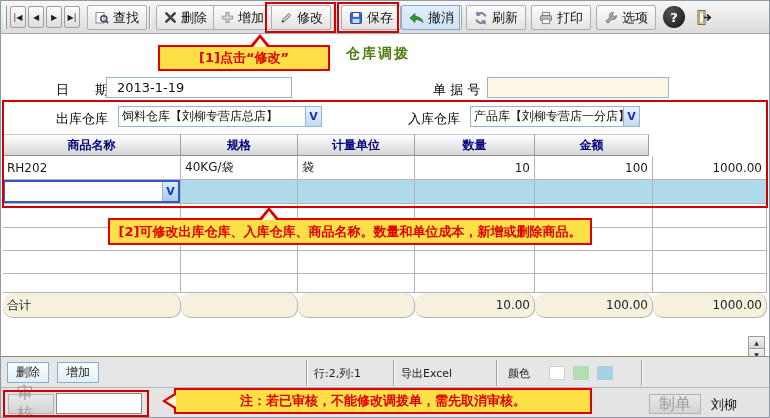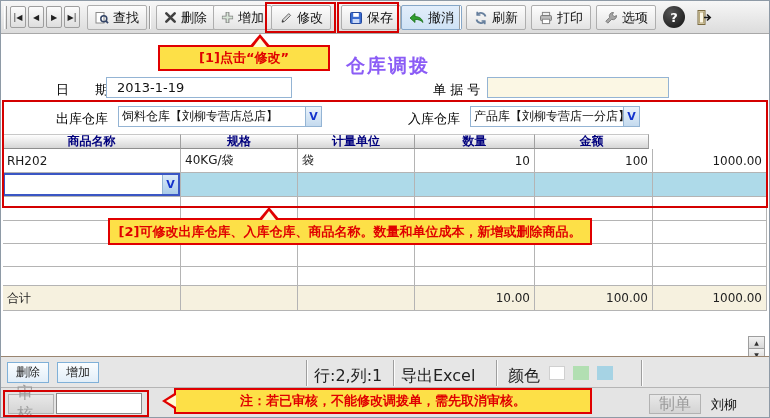--- a/index.html
+++ b/index.html
@@ -38,22 +38,22 @@
     border-bottom:13px solid #e00000; }
   .pt-up::after { content:""; position:absolute; left:-7px; top:4px; width:0; height:0;
     border-left:7px solid transparent; border-right:7px solid transparent;
     border-bottom:9px solid #fffcd6; }
   .pt-left { position:absolute; left:-14px; top:50%; margin-top:-9px; width:0; height:0;
     border-top:9px solid transparent; border-bottom:9px solid transparent;
     border-right:14px solid #e00000; }
   .pt-left::after { content:""; position:absolute; left:4px; top:-6px; width:0; height:0;
     border-top:6px solid transparent; border-bottom:6px solid transparent;
     border-right:10px solid #fffcd6; }
-  .doc-title { position:absolute; left:345px; top:52px; font-size:19px; font-weight:bold;
-    color:#8b5cf6; letter-spacing:2px; }
+  .doc-title { position:absolute; left:345px; top:44px; font-size:14px; font-weight:bold;
+    color:#4d7c0f; letter-spacing:2px; }
   
   .flabel { position:absolute; font-size:13px; color:#000; white-space:pre; }
   .finput { position:absolute; height:21px; border:1px solid #94b4d4; font-size:13px;
     padding:0 10px; color:#111; font-family:inherit; }
   .combo { position:absolute; height:21px; background:#fff; border:1px solid #94b4d4;
     display:flex; align-items:center; font-size:12px; color:#111; cursor:pointer; }
   .combo .txt { flex:1; padding:0 3px; white-space:nowrap; overflow:hidden; }
   .vbtn { width:16px; align-self:stretch; background:linear-gradient(#eaf3fc,#c4daee);
     border-left:1px solid #94b4d4; color:#1433cc; font-weight:bold; font-size:11px;
     display:flex; align-items:center; justify-content:center; }
@@ -67,34 +67,34 @@
     justify-content:center; border-right:1px solid #a0a0a0; border-bottom:1px solid #8e8e8e;
     border-top:1px solid #c8c8c8; cursor:pointer; }
   .num { justify-content:flex-end; }
   .sel .gcell { background:#aedae9; }
   .c0{width:178px;} .c1{width:117px;} .c2{width:117px;} .c3{width:120px;} .c4{width:118px;} .c5{width:114px;}
   .combocell { position:relative; padding:0; }
   .cellcombo { position:absolute; inset:0; background:#fff; border:2px solid #3a56c4;
     display:flex; align-items:center; cursor:pointer; }
   .cellcombo .sp { flex:1; }
   .cellcombo .vbtn { background:linear-gradient(#dcebf8,#aacbe8); }
-  .trow .gcell { background:#f6f1df; color:#222; }
+  .trow .gcell { background:#f6f1df; color:#222;border-radius:10px; }
   
   .sbtn { position:absolute; left:747px; width:17px; height:13px; background:linear-gradient(#f2f2f2,#d8d8d8);
     border:1px solid #9e9e9e; font-size:6px; color:#333; display:flex; align-items:center;
     justify-content:center; cursor:pointer; }
   
   .statusbar { position:absolute; left:0; top:355px; width:770px; height:32px; background:#e6e6e6;
     border-top:1px solid #9a8570; border-bottom:1px solid #b5b5b5; }
   .ssep { position:absolute; top:3px; width:2px; height:26px; border-left:1px solid #9e9e9e;
     border-right:1px solid #fcfcfc; }
   .sbbtn { position:absolute; top:5px; height:21px; padding:0 8px; font-size:12px; color:#222;
     background:linear-gradient(#fafdff,#e2eef8); border:1px solid #7fb0d8; cursor:pointer;
     display:flex; align-items:center; }
-  .stext { position:absolute; top:9px; font-size:16px; color:#222; white-space:nowrap; }
+  .stext { position:absolute; top:9px; font-size:11px; color:#222; white-space:nowrap; }
   .swatch { position:absolute; top:9px; width:16px; height:14px; }
   
   .footer { position:absolute; left:0; top:387px; width:770px; height:31px; background:#e4e4e4; }
   .graybtn { position:absolute; height:20px; padding:0 8px; font-size:16px; color:#9b9b9b;
     background:linear-gradient(#e8e8e8,#d4d4d4); border:1px solid #b2b2b2;
     display:flex; align-items:center; justify-content:center; cursor:pointer; }
   .maker-name { position:absolute; font-size:13px; color:#111; }
   .auditfield { position:absolute; background:#fff; border:1px solid #8a8a8a; height:21px; }
   svg { display:block; }
 </style>
@@ -248,21 +248,21 @@
     <span class="txt">饲料仓库【刘柳专营店总店】</span>
     <span class="vbtn">V</span>
   </div>
   <div class="flabel" style="left:407px; top:109px;">入库仓库</div>
   <div class="combo" style="left:469px; top:105px; width:170px;">
     <span class="txt">产品库【刘柳专营店一分店】</span>
     <span class="vbtn">V</span>
   </div>
 
   <div class="grid">
-    <div class="grow ghead" style="height:15px">
+    <div class="grow ghead" style="height:22px">
       <div class="gcell c0">商品名称</div>
       <div class="gcell c1">规格</div>
       <div class="gcell c2">计量单位</div>
       <div class="gcell c3">数量</div>
       <div class="gcell c5">金额</div>
     </div>
     <div class="grow" style="height:24px">
       <div class="gcell c0">RH202</div>
       <div class="gcell c1">40KG/袋</div>
       <div class="gcell c2">袋</div>

